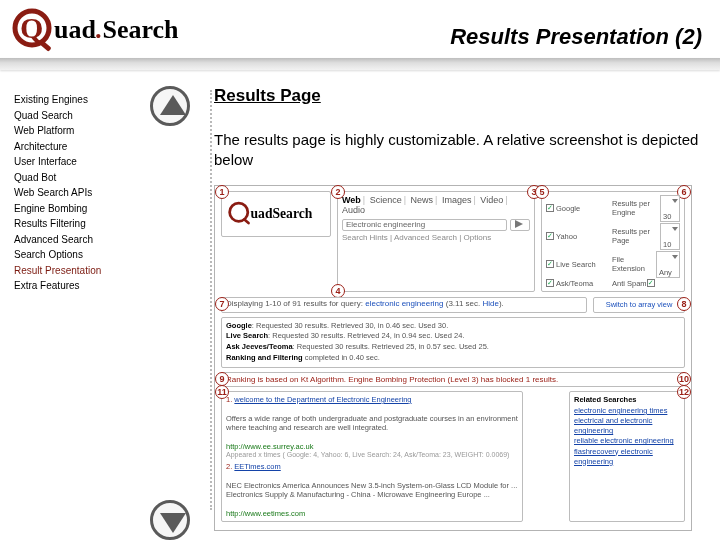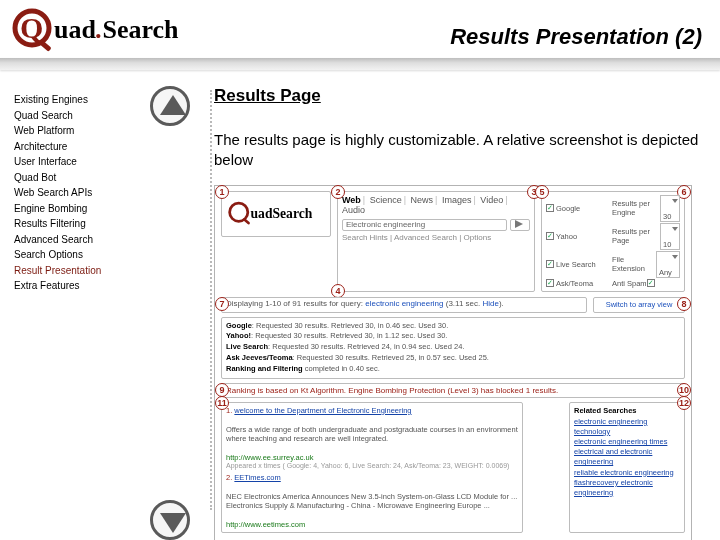--- a/index.html
+++ b/index.html
@@ -209,21 +209,20 @@
             <span class="hide">Hide</span><span>).</span>
           </div>
           <div class="disp-switch pos-rel">
             <span>Switch to array view</span>
             <span class="badge" style="right:-7px;top:-1px">8</span>
           </div>
         </div>
 
         <div class="engines pos-rel">
           <div><b>Google</b>: <span>Requested 30 results. Retrieved 30, in 0.46 sec. Used 30.</span></div>
-          <div><b>Yahoo!</b>: <span>Requested 30 results. Retrieved 30, in 1.12 sec. Used 30.</span></div>
           <div><b>Live Search</b>: <span>Requested 30 results. Retrieved 24, in 0.94 sec. Used 24.</span></div>
           <div><b>Ask Jeeves/Teoma</b>: <span>Requested 30 results. Retrieved 25, in 0.57 sec. Used 25.</span></div>
           <div><b>Ranking and Filtering</b> <span>completed in 0.40 sec.</span></div>
         </div>
 
         <div class="rank-bar pos-rel">
           <span class="badge" style="left:-7px;top:-1px">9</span>
           <span>Ranking is based on Kt Algorithm. Engine Bombing Protection (Level 3) has blocked 1 results.</span>
           <span class="badge" style="right:-7px;top:-1px">10</span>
         </div>
@@ -241,21 +240,20 @@
             <div class="res-item">
               <span style="color:#9b2017">2.</span>
               <span class="rtitle">EETimes.com</span>
               <div class="rdesc">NEC Electronics America Announces New 3.5-inch System-on-Glass LCD Module for ... Electronics Supply &amp; Manufacturing - China - Microwave Engineering Europe ...</div>
               <div class="rurl">http://www.eetimes.com</div>
             </div>
           </div>
           <div class="related pos-rel">
             <span class="badge" style="right:-7px;top:-7px">12</span>
             <div class="rh">Related Searches</div>
-            <a>electronic engineering technology</a>
             <a>electronic engineering times</a>
             <a>electrical and electronic engineering</a>
             <a>reliable electronic engineering</a>
             <a>flashrecovery electronic engineering</a>
           </div>
         </div>
 
       </div>
     </div>
   </div>

